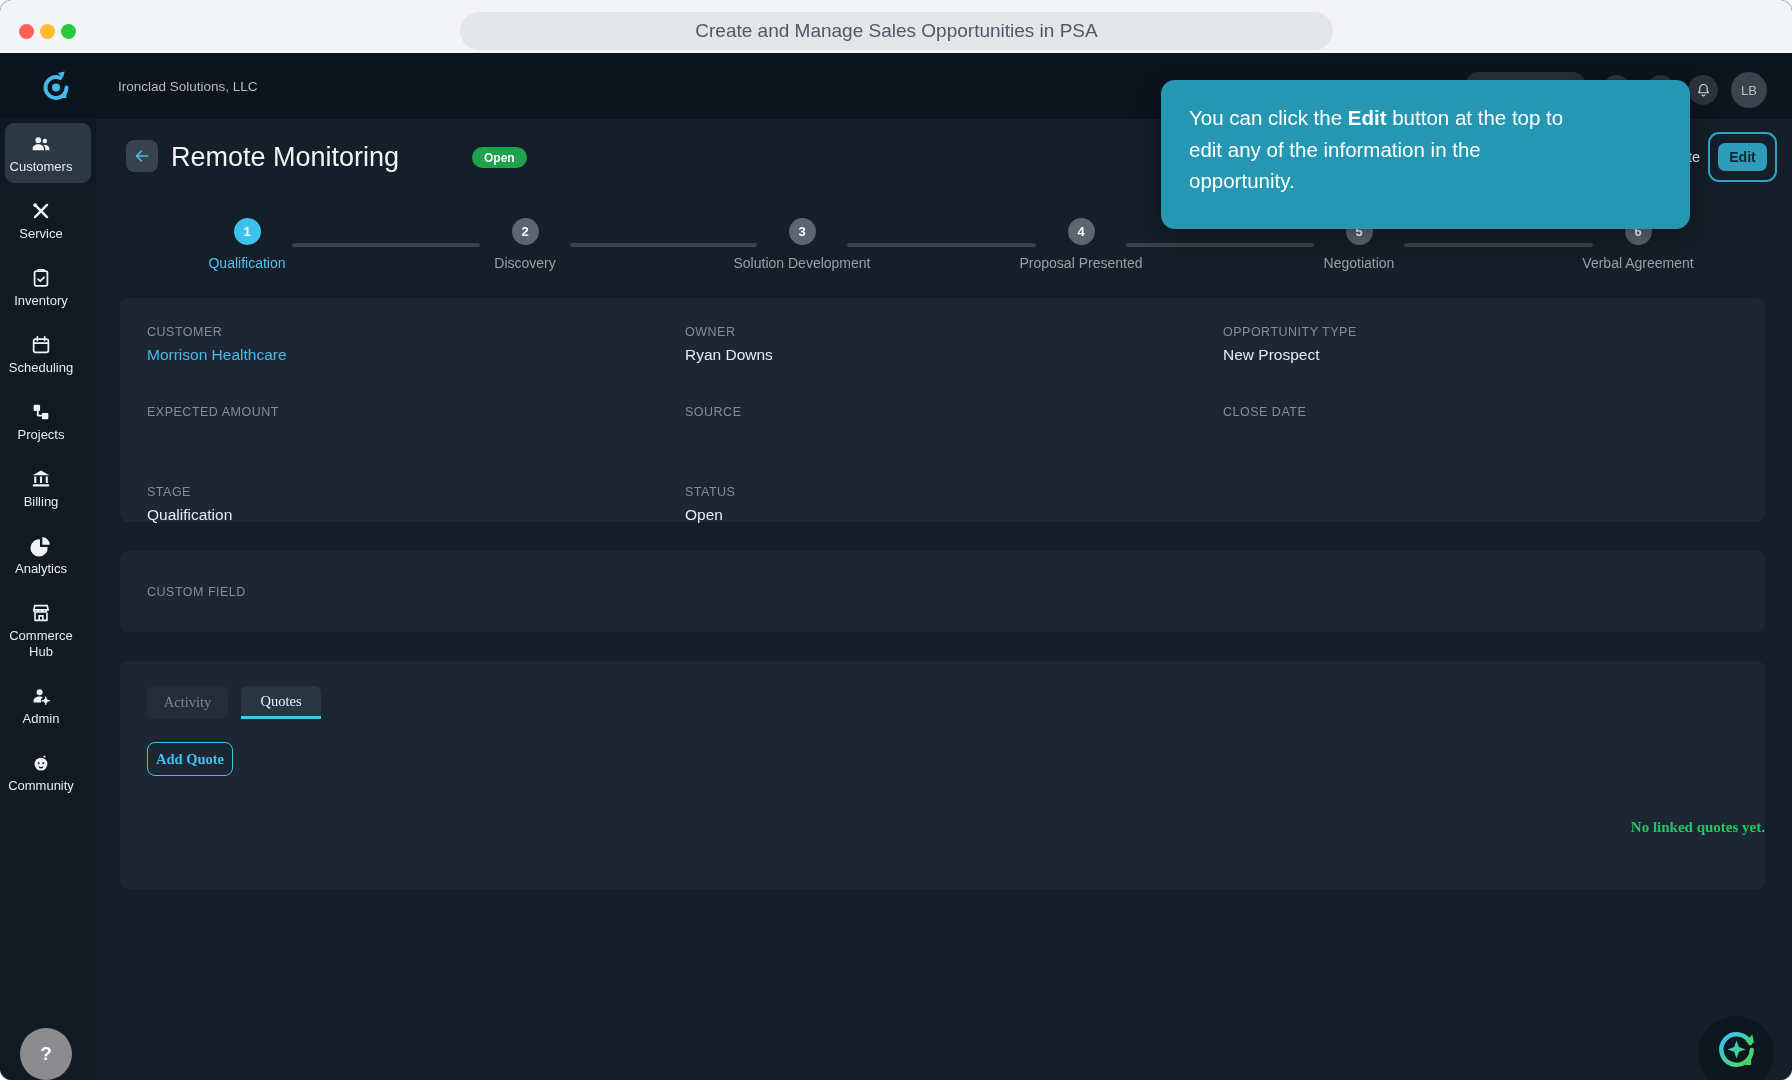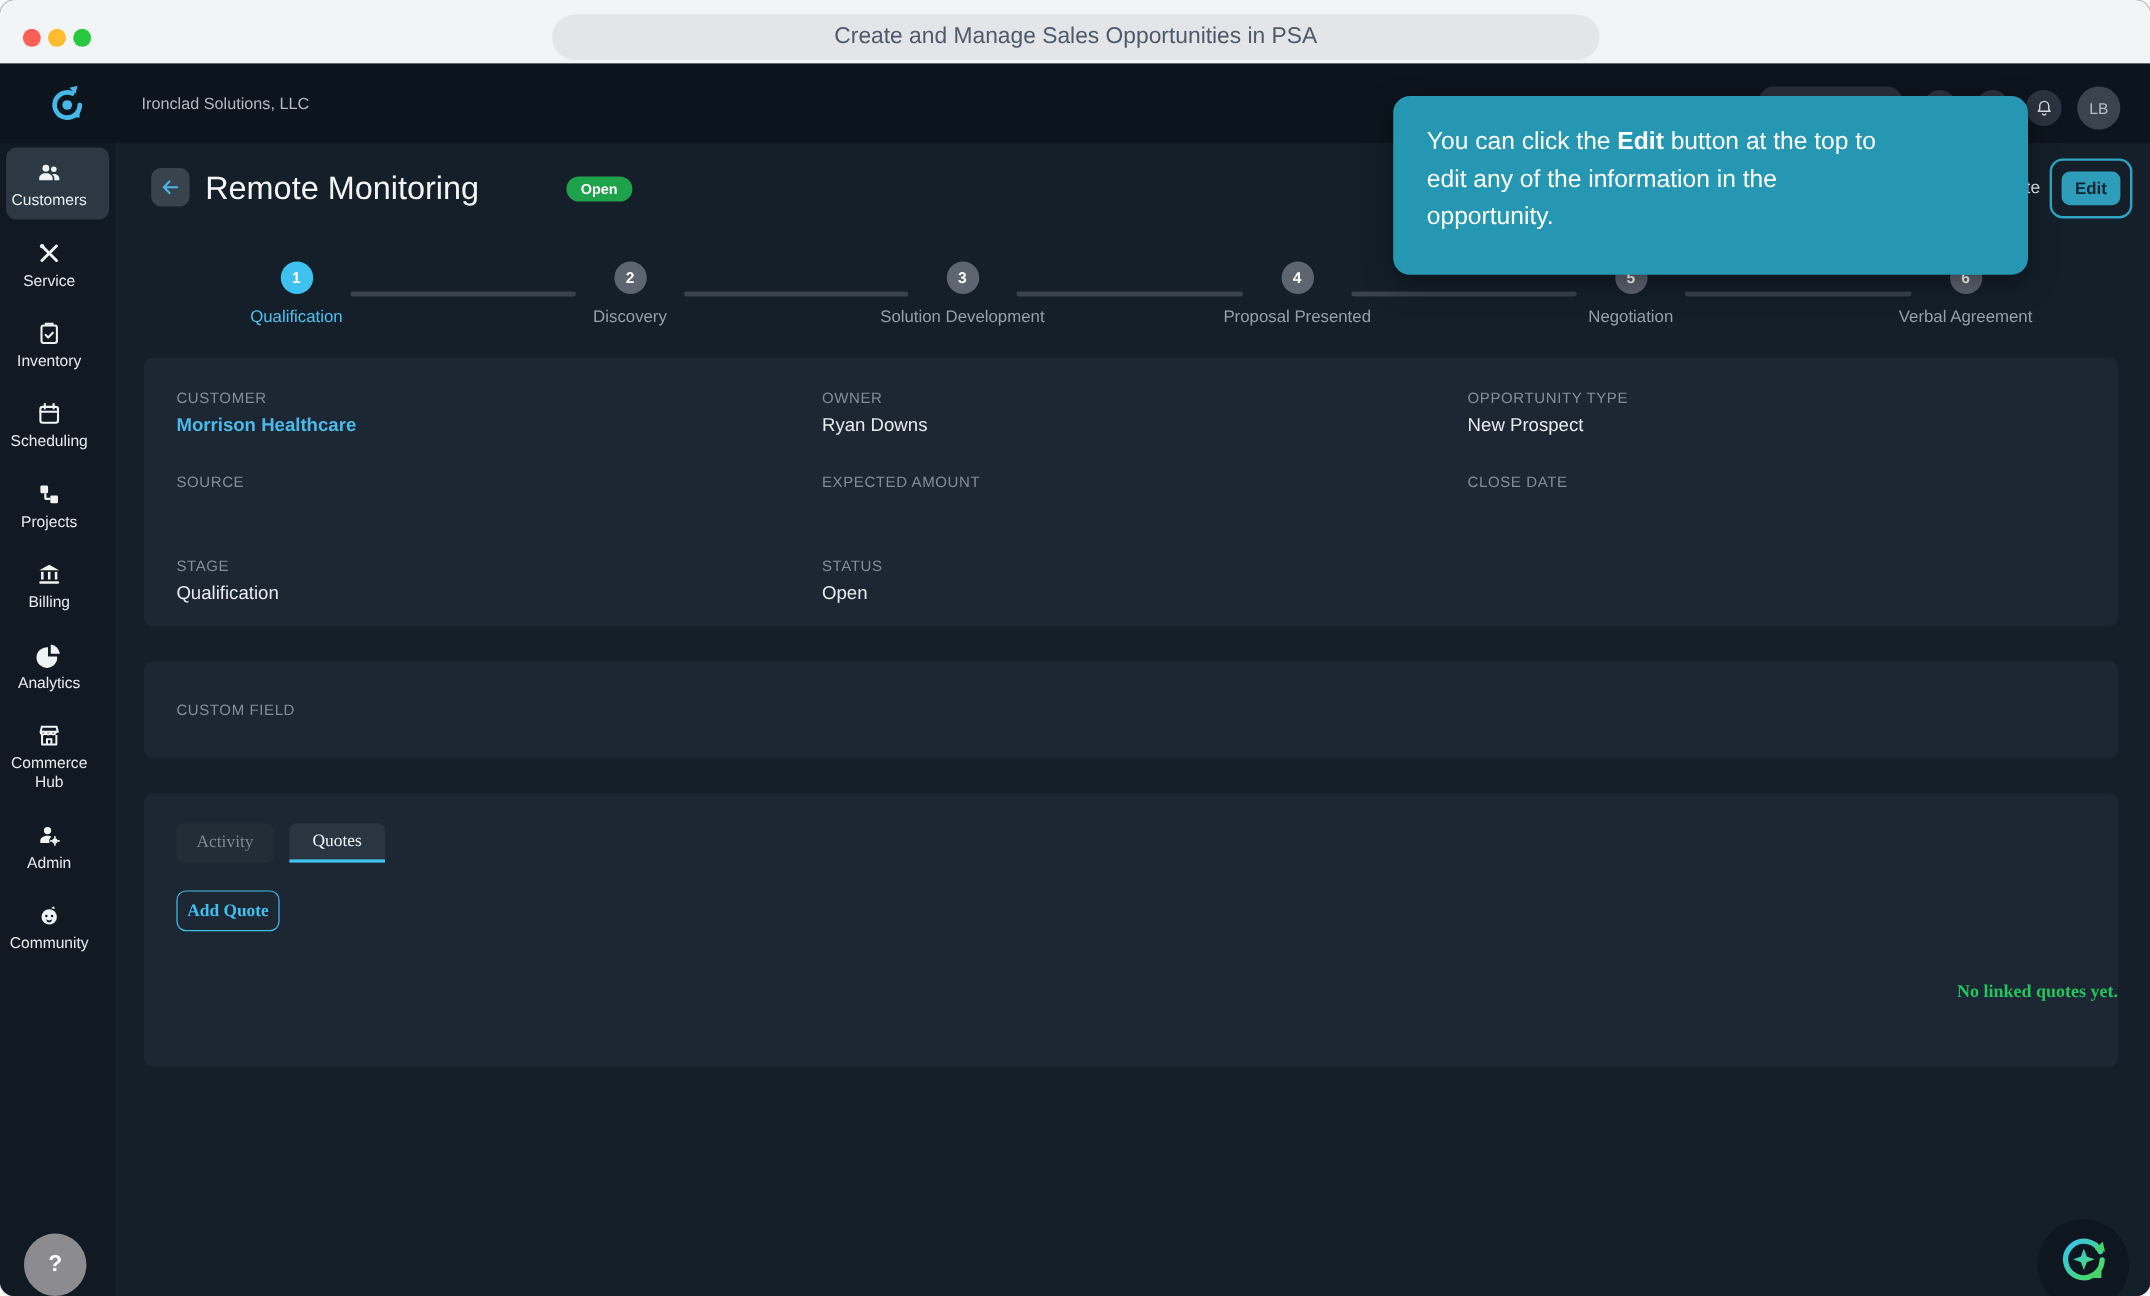--- a/index.html
+++ b/index.html
@@ -44,24 +44,24 @@
   
   .step { position:absolute; top:99px; width:200px; text-align:center; cursor:pointer; }
   .step .circ { width:27px; height:27px; border-radius:50%; margin:0 auto; background:#5d6570; color:#ffffff; font-size:13px; font-weight:700; display:flex; align-items:center; justify-content:center; }
   .step .slbl { margin-top:10px; font-size:14px; color:#97a0aa; }
   .step.active .circ { background:#3ec1ef; }
   .step.active .slbl { color:#4cc3f2; }
   .connector { position:absolute; top:124px; height:4px; border-radius:2px; background:#39424d; }
 
   
   .card { position:absolute; left:24px; width:1645px; background:#1c2733; border-radius:8px; }
-  .details-card { top:179px; height:224px; padding:27px 0 0 27px; display:grid; grid-template-columns:538px 538px 1fr; row-gap:30px; align-content:start; }
+  .details-card { top:179px; height:224px; padding:27px 0 0 27px; display:grid; grid-template-columns:538px 538px 1fr; row-gap:40px; align-content:start; }
   .flabel { font-size:12.5px; letter-spacing:.5px; color:#848d97; }
   .fvalue { margin-top:7px; font-size:15.5px; color:#e8ebee; min-height:19px; }
-  .fvalue.link { color:#4bb9e9; cursor:pointer;font-weight:bold; }
+  .fvalue.link { color:#4bb9e9; cursor:pointer; }
   .custom-card { top:432px; height:81px; display:flex; align-items:center; padding-left:27px; }
   .quotes-card { top:542px; height:228px;font-family:Liberation Serif, serif; }
 
   .tab { position:absolute; top:25px; height:33px; border:none; font-family:inherit; font-size:14.5px; cursor:pointer; }
   .tab-activity { left:27px; width:81px; border-radius:6px; background:#222d38; color:#7f8893; }
   .tab-quotes { left:121px; width:80px; border-radius:6px 6px 0 0; background:#2a3542; color:#eef1f4; border-bottom:3px solid #41c4f0; }
   .add-quote { position:absolute; left:27px; top:81px; width:86px; height:34px; border:1.5px solid #3fc1f0; border-radius:8px; background:transparent; color:#3fc1f0; font-family:inherit; font-size:14.5px; font-weight:700; cursor:pointer; }
   .empty-msg { position:absolute; left:0; right:0; top:158px; text-align:right; font-size:15px; font-weight:600; color:#22c55e; }
 
   
@@ -271,25 +271,25 @@
       </div>
       <div class="field">
         <div class="flabel">OWNER</div>
         <div class="fvalue">Ryan Downs</div>
       </div>
       <div class="field">
         <div class="flabel">OPPORTUNITY TYPE</div>
         <div class="fvalue">New Prospect</div>
       </div>
       <div class="field">
+        <div class="flabel">EXPECTED AMOUNT</div>
+        <div class="fvalue"></div>
+      </div>
+      <div class="field">
         <div class="flabel">SOURCE</div>
-        <div class="fvalue"></div>
-      </div>
-      <div class="field">
-        <div class="flabel">EXPECTED AMOUNT</div>
         <div class="fvalue"></div>
       </div>
       <div class="field">
         <div class="flabel">CLOSE DATE</div>
         <div class="fvalue"></div>
       </div>
       <div class="field">
         <div class="flabel">STAGE</div>
         <div class="fvalue">Qualification</div>
       </div>

